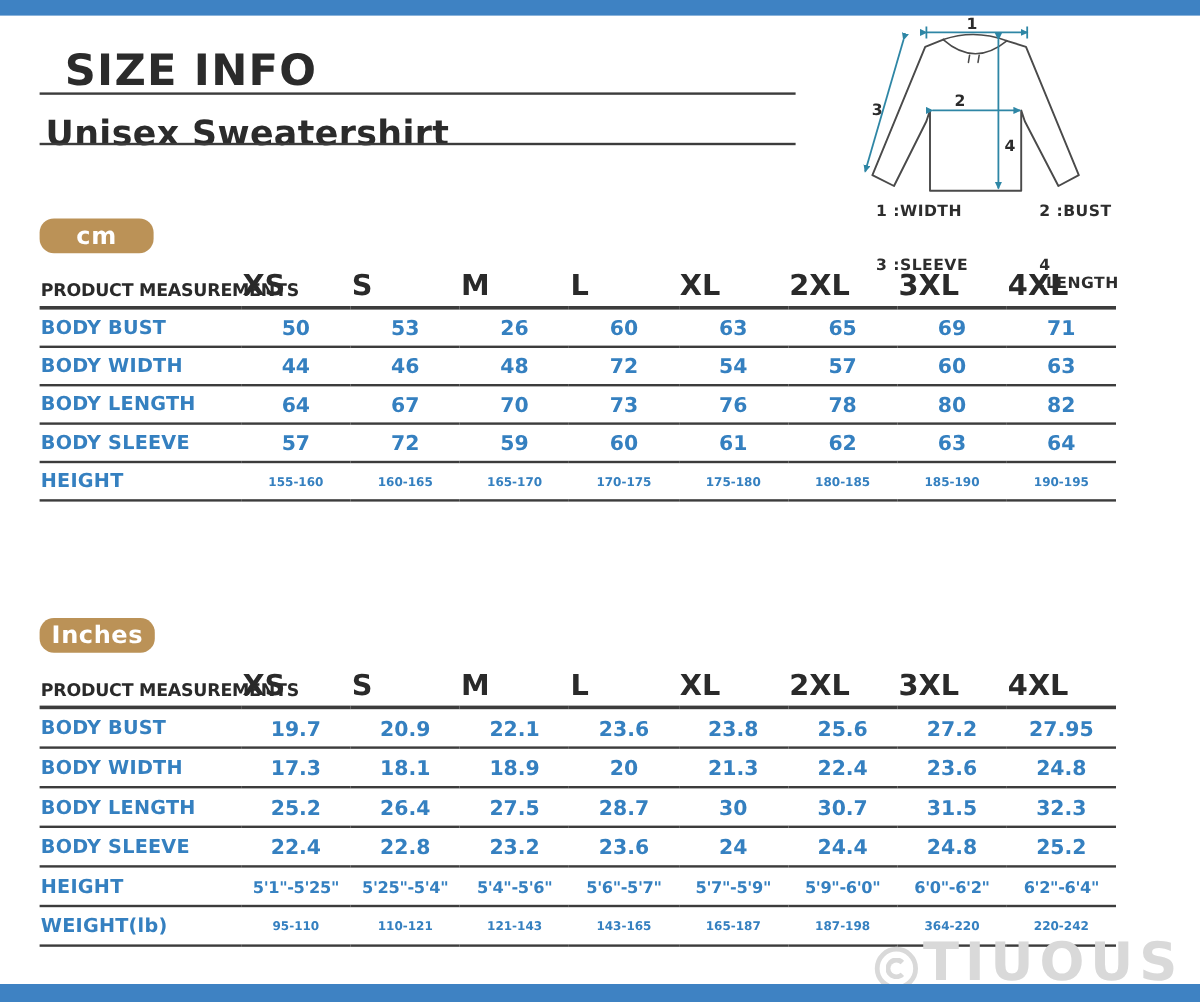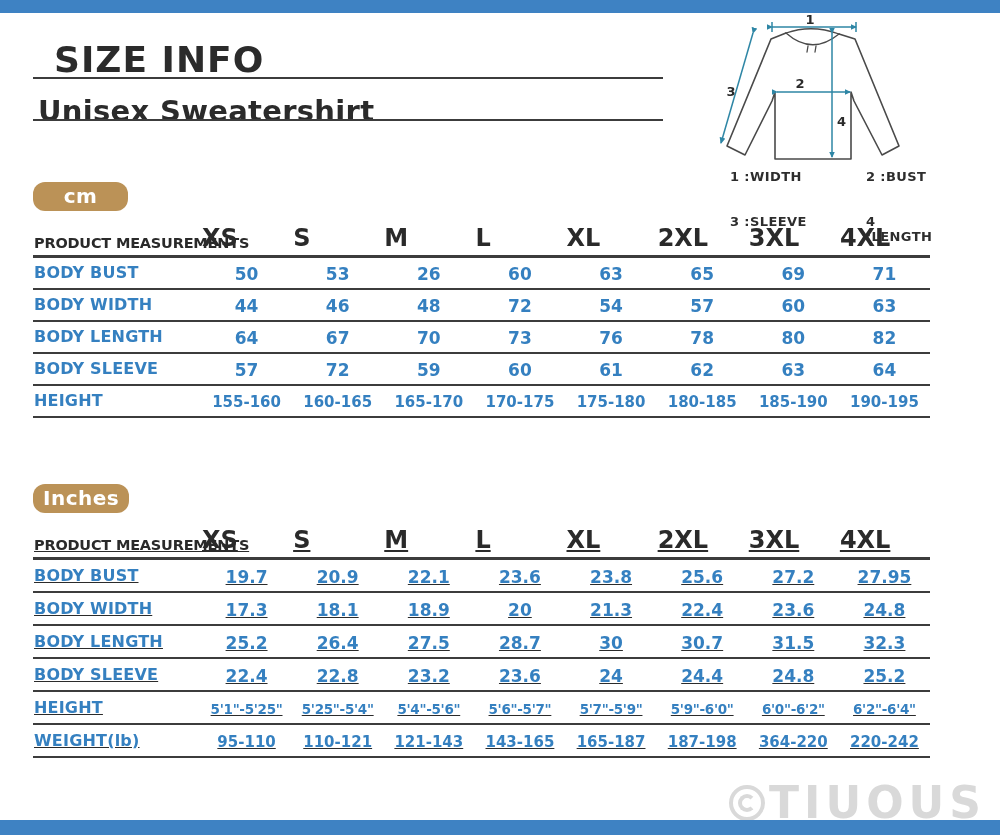--- a/index.html
+++ b/index.html
@@ -36,39 +36,39 @@
   .shirt-detail{fill:none;stroke:#4a4a4a;stroke-width:1.3;stroke-linecap:round;}
   .arrow-line{fill:none;stroke:var(--arrow);stroke-width:1.5;}
   .arrow-head{fill:var(--arrow);}
   .arrow-num{fill:#2b2b2b;font-size:13px;font-weight:bold;}
   .legend{display:grid;grid-template-columns:106px auto;row-gap:3px;margin:5px 0 0 32px;
           font-size:13px;font-weight:bold;color:#2d2d2d;letter-spacing:0.4px;gap:30px;}
 
   
   .tblock{position:absolute;left:33px;width:897px;}
   .tblock-cm{top:182px;}
-  .tblock-in{top:484px;text-decoration:underline;}
+  .tblock-in{top:515px;}
   .badge{display:inline-block;min-width:95px;padding:2px 10px 3px;background:var(--badge);
          color:#ffffff;font-size:20px;font-weight:bold;text-align:center;border-radius:12px;
          letter-spacing:0.5px;}
   .size-table{width:100%;border-collapse:collapse;table-layout:fixed;margin-top:12px;}
   .size-table thead tr{height:33px;border-bottom:3px solid var(--table-line);}
   .pm-h{text-align:left;font-size:14.5px;font-weight:800;color:#2a2a2a;letter-spacing:-0.2px;
         vertical-align:bottom;padding-bottom:4px;white-space:nowrap;}
   .size-h{font-size:24px;font-weight:800;color:#2a2a2a;vertical-align:bottom;padding-bottom:3px;text-align:left;}
   .size-table tbody tr{height:32px;border-bottom:2px solid var(--table-line);}
   .tblock-in .size-table tbody tr{height:33px;}
   .row-label{text-align:left;font-size:16px;font-weight:800;color:var(--value-text);
              letter-spacing:0.2px;white-space:nowrap;}
   .val{text-align:center;font-size:17px;font-weight:700;color:var(--value-text);padding-top:4px;white-space:nowrap;}
-  .val.small{font-size:15px;}
+  .val.small{font-size:10px;}
   .val.xsmall{font-size:13.5px;letter-spacing:-0.3px;}
 
   
-  .watermark{position:absolute;right:14px;bottom:10px;display:flex;align-items:center;gap:4px;
+  .watermark{position:absolute;right:14px;bottom:10px;display:flex;align-items:flex-end;gap:4px;
              z-index:1;color:var(--watermark);}
   .wm-ring{position:relative;width:36px;height:36px;border:4px solid var(--watermark);border-radius:50%;flex:0 0 auto;}
   .wm-ring::after{content:"";position:absolute;inset:5px;border:4px solid var(--watermark);
                   border-right-color:transparent;border-radius:50%;}
   .wm-text{font-size:44px;font-weight:800;letter-spacing:5px;line-height:1;}
 </style>
 </head>
 <body>
 
 <div class="page">

